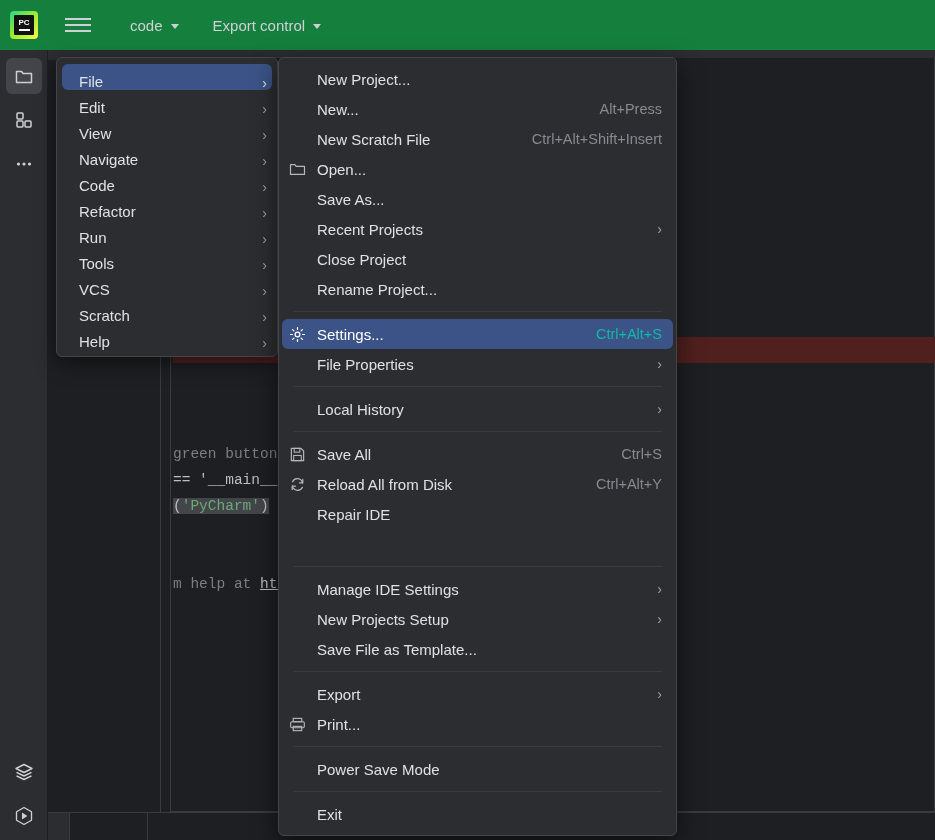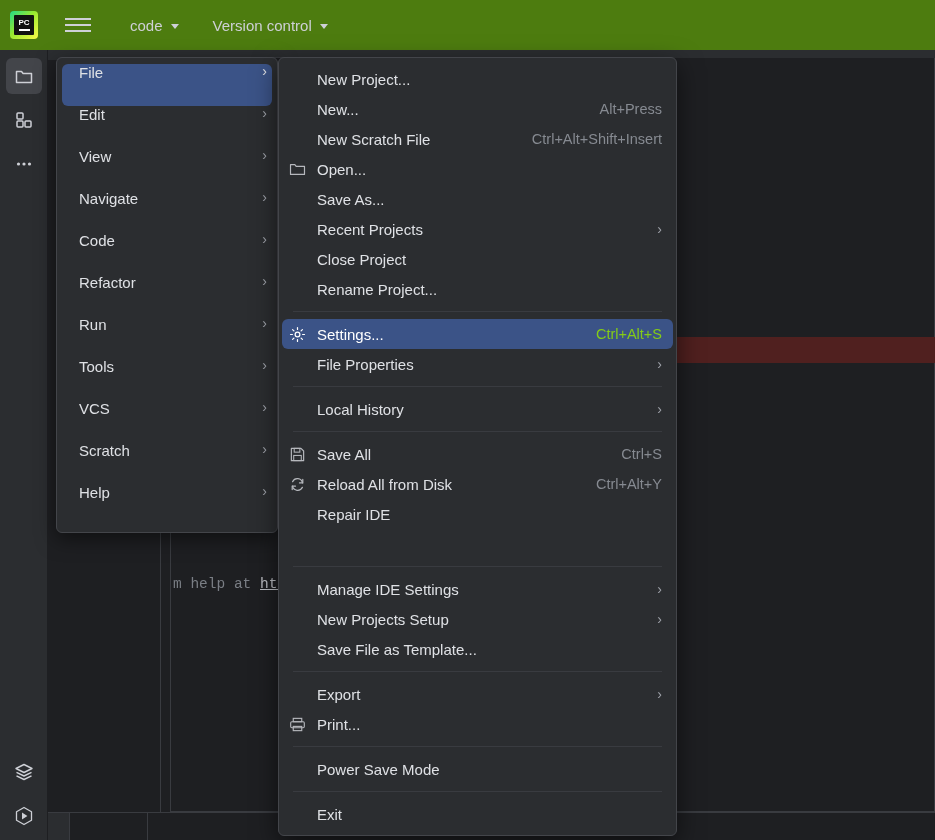--- a/index.html
+++ b/index.html
@@ -13,21 +13,21 @@
 
   
   .accent-bar {
     position:absolute; left:806px; top:0; width:69px; height:4px;
     background:#1373c4;
   }
 
   
   .header {
     position:absolute; left:0; top:0; width:935px; height:50px;
-    background:#4d7c0f;
+    background:#15803d;
     display:flex; align-items:center;
   }
   .pc-logo {
     margin-left:10px; width:28px; height:28px; border-radius:4px;
     background:linear-gradient(135deg,#21d789 0%,#97e82f 45%,#f9f948 100%);
     display:flex; align-items:center; justify-content:center;
   }
   .pc-logo .inner {
     width:20px; height:20px; background:#111; border-radius:1px;
     display:flex; flex-direction:column; align-items:center; justify-content:center;
@@ -114,21 +114,21 @@
   .bs-seg { position:absolute; top:0; height:28px; border-right:1px solid #393b40; }
 
   
   .menu1 {
     position:absolute; left:56px; top:57px; width:222px;
     background:#2b2d30; border:1px solid #43454a; border-radius:6px;
     padding:6px 0; box-shadow:0 6px 20px rgba(0,0,0,.5);
     z-index:40;
   }
   .m1-item {
-    height:42px; display:flex; align-items:flex-start;
+    height:26px; display:flex; align-items:flex-end;
     padding:0 10px 0 22px; color:#dfe1e5; font-size:15px; cursor:pointer;
     position:relative;
   }
   .m1-item.selected { background:#3b4a6b; }
   .m1-label { flex:1; }
   .chev-r {
     color:#9da0a8; font-size:14px; line-height:14px; margin-left:auto;
   }
   .m1-item.selected .chev-r { color:#dfe1e5; }
 
@@ -156,21 +156,21 @@
     margin-right:6px;
   }
   .m2-label { flex:1; white-space:nowrap; }
   .m2-shortcut { color:#868a91; font-size:14.5px; margin-left:18px; white-space:nowrap; }
   .m2-sep { height:1px; background:#393b40; margin:7px 14px; }
   .m2-pill {
     position:absolute; left:3px; right:3px; top:0; bottom:0;
     background:#3b5387; border-radius:6px; z-index:-1;
   }
   .m2-item.selected { color:#ffffff; }
-  .m2-item.selected .m2-shortcut { color:#84cc16; }
+  .m2-item.selected .m2-shortcut { color:#14b8a6; }
 
   svg { display:block; }
 </style>
 </head>
 <body>
 
 <div id="root">
 
   <div class="accent-bar"></div>
 
@@ -202,21 +202,21 @@
       <span></span>
       <span></span>
     </div>
 
     <div class="hdr-item first">
       <span>code</span>
       <span class="chev-d"></span>
     </div>
 
     <div class="hdr-item second">
-      <span>Version control</span>
+      <span>Export control</span>
       <span class="chev-d"></span>
     </div>
   </div>
 
   <div class="rail">
     <div class="rail-btn active">
       <svg width="20" height="20" viewBox="0 0 20 20">
         <path d="M2.5 5.5h5l1.6 2h8.4v9h-15z" fill="none" stroke="#ced0d6" stroke-width="1.5" stroke-linejoin="round"></path>
       </svg>
     </div>

